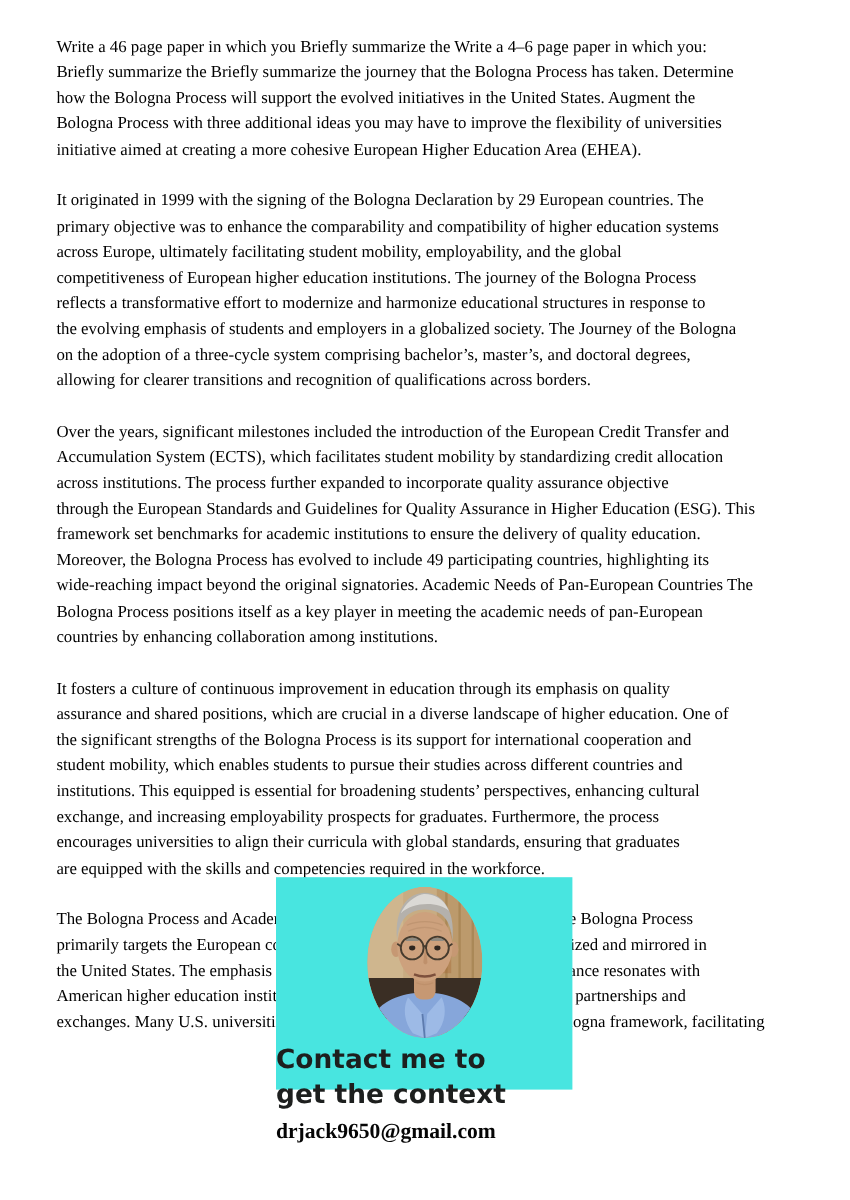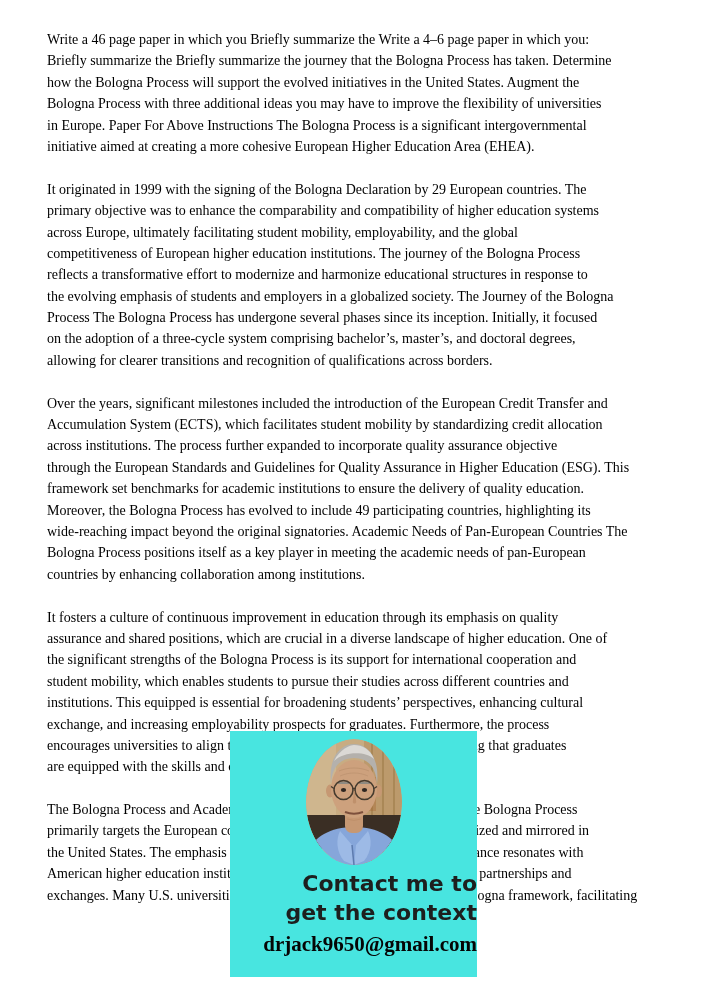--- a/index.html
+++ b/index.html
@@ -17,23 +17,23 @@
     font-size: 14px;
     line-height: 21.4px;
     color: #000000;
   }
   .para { margin: 0 0 21.4px 0; }
   .line { white-space: nowrap; height: 21.4px; }
 
   .overlay {
     position: absolute;
     left: 230px; top: 731px;
-    width: 247px; height: 246px;
+    width: 247px; height: 177px;
     background: #48E5E0;
-    text-align: right;
+    text-align: left;
     box-sizing: border-box;
   }
   .photo {
     width: 96px; height: 126px;
     margin: 8px auto 0 auto;
     border-radius: 50%;
     overflow: hidden;
   }
   .photo svg { display: block; }
   .headline {
@@ -42,44 +42,42 @@
     font-weight: bold;
     font-size: 22px;
     line-height: 29px;
     color: #1d1f1e;
     letter-spacing: 0px;
   }
   .email {
     margin-top: 5px;
     font-family: "Liberation Serif", serif;
     font-weight: bold;
-    font-size: 21px;
+    font-size: 18px;
     color: #050505;
   }
 </style>
 </head>
 <body>
 
 <div class="doc" id="doc">
     <div class="para">
       <div class="line">Write a 46 page paper in which you Briefly summarize the Write a 4–6 page paper in which you:</div>
       <div class="line">Briefly summarize the Briefly summarize the journey that the Bologna Process has taken. Determine</div>
       <div class="line">how the Bologna Process will support the evolved initiatives in the United States. Augment the</div>
       <div class="line">Bologna Process with three additional ideas you may have to improve the flexibility of universities</div>
-      <div class="line">in Europe. Paper For Above Instructions The Bologna Process is a significant intergovernmental</div>
       <div class="line">initiative aimed at creating a more cohesive European Higher Education Area (EHEA).</div>
     </div>
     <div class="para">
       <div class="line">It originated in 1999 with the signing of the Bologna Declaration by 29 European countries. The</div>
       <div class="line">primary objective was to enhance the comparability and compatibility of higher education systems</div>
       <div class="line">across Europe, ultimately facilitating student mobility, employability, and the global</div>
       <div class="line">competitiveness of European higher education institutions. The journey of the Bologna Process</div>
       <div class="line">reflects a transformative effort to modernize and harmonize educational structures in response to</div>
       <div class="line">the evolving emphasis of students and employers in a globalized society. The Journey of the Bologna</div>
-      <div class="line">Process The Bologna Process has undergone several phases since its inception. Initially, it focused</div>
       <div class="line">on the adoption of a three-cycle system comprising bachelor’s, master’s, and doctoral degrees,</div>
       <div class="line">allowing for clearer transitions and recognition of qualifications across borders.</div>
     </div>
     <div class="para">
       <div class="line">Over the years, significant milestones included the introduction of the European Credit Transfer and</div>
       <div class="line">Accumulation System (ECTS), which facilitates student mobility by standardizing credit allocation</div>
       <div class="line">across institutions. The process further expanded to incorporate quality assurance objective</div>
       <div class="line">through the European Standards and Guidelines for Quality Assurance in Higher Education (ESG). This</div>
       <div class="line">framework set benchmarks for academic institutions to ensure the delivery of quality education.</div>
       <div class="line">Moreover, the Bologna Process has evolved to include 49 participating countries, highlighting its</div>

